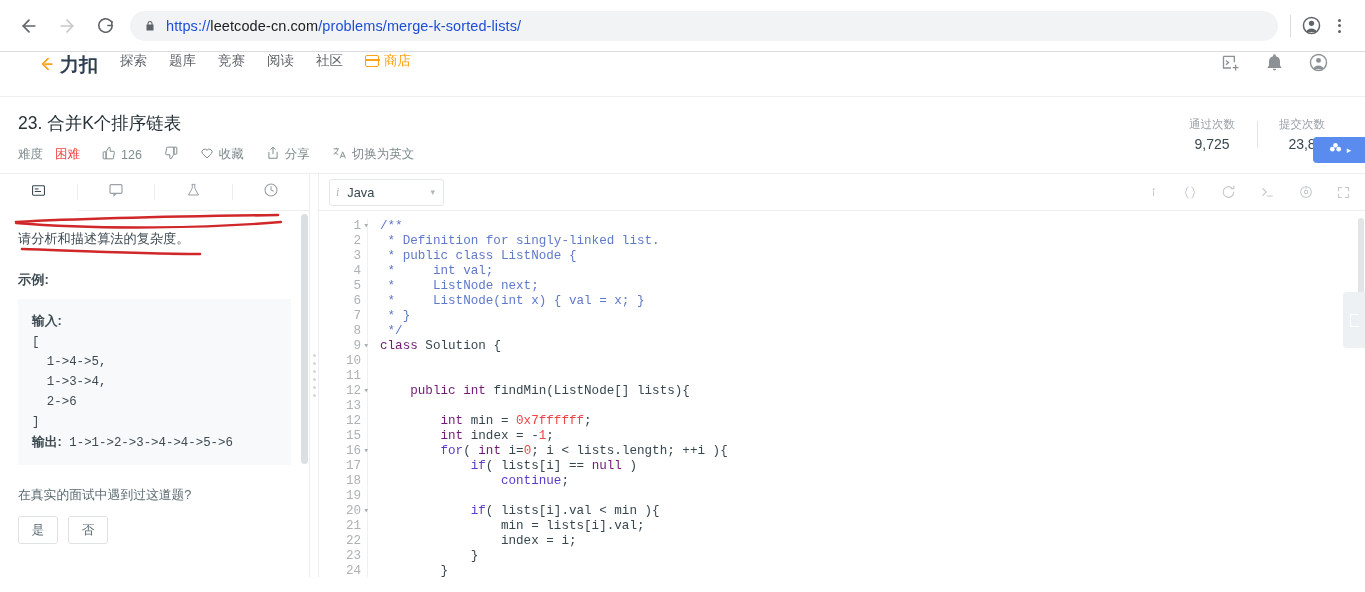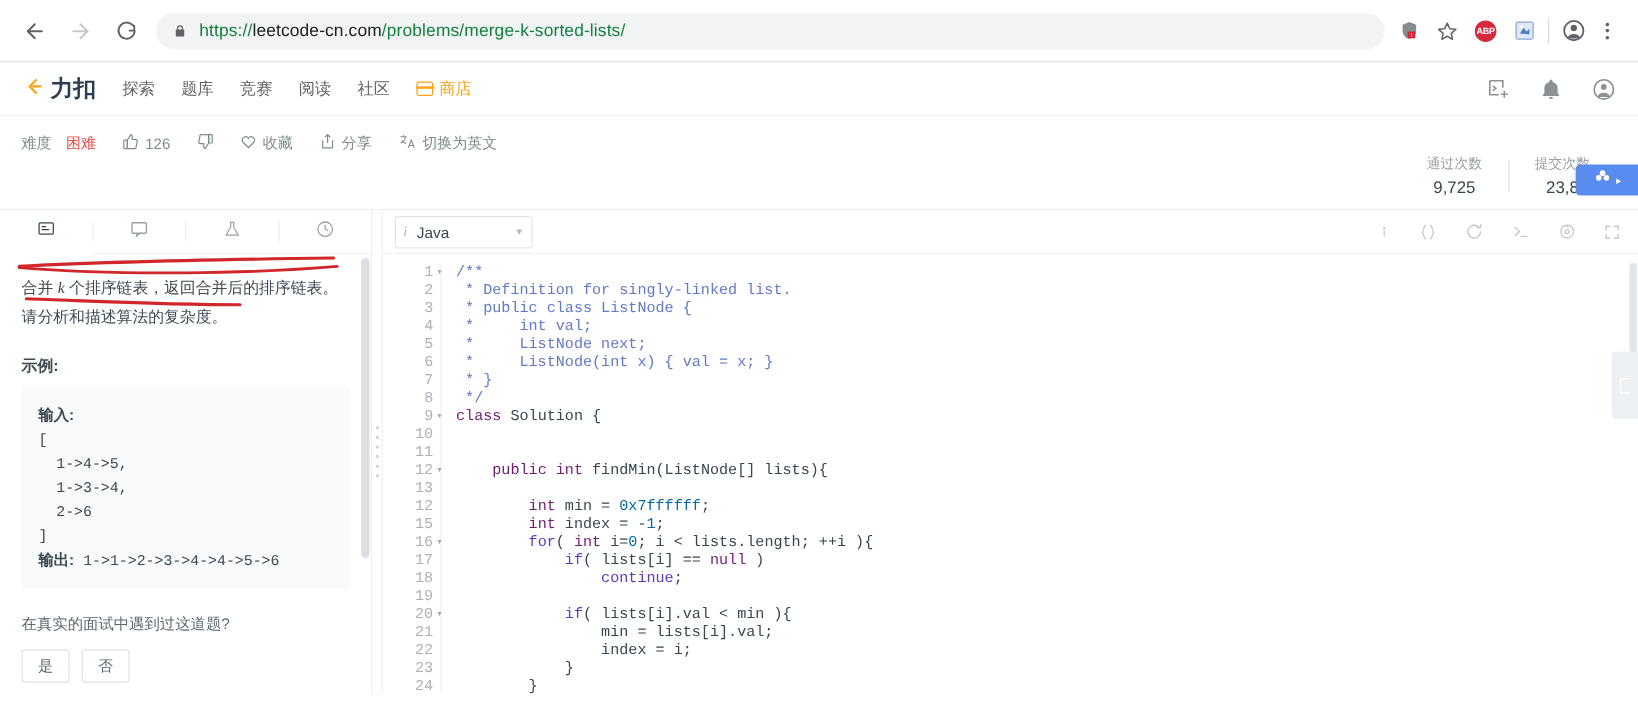--- a/index.html
+++ b/index.html
@@ -41,21 +41,21 @@
     padding: 0 14px;
     gap: 10px;
   }
   .lock-icon { color: #5f6368; display: flex; align-items: center; }
   .url-text {
     font-size: 14.5px;
     color: #202124;
     white-space: nowrap;
     letter-spacing: 0.1px;
   }
-  .url-text .dim { color: #15803d; margin-top: 34px; }
+  .url-text .dim { color: #1d4ed8; margin-top: 34px; }
   .ext-icons { display: flex; align-items: center; gap: 4px; }
   .ext-ico {
     width: 28px; height: 28px;
     display: flex; align-items: center; justify-content: center;
     cursor: pointer;
   }
   .abp-badge {
     width: 18px; height: 18px; border-radius: 50%;
     background: #d6293e;
     color: #fff;
@@ -68,22 +68,22 @@
     width: 1px; height: 22px; background: #dadce0; margin: 0 6px;
   }
   .kebab { display: flex; flex-direction: column; gap: 2.5px; align-items: center; }
   .kebab span { width: 3px; height: 3px; border-radius: 50%; background: #5f6368; }
 
   
   .lc-nav {
     height: 45px;
     background: #ffffff;
     display: flex;
-    align-items: center;
-    padding: 0 18px;
+    align-items: flex-start;
+    padding: 0 36px;
     border-bottom: 1px solid #f0f0f0;
   }
   .lc-logo {
     display: flex; align-items: center; gap: 4px;
     font-size: 19px; font-weight: bold; color: #2c3e50;
     margin-right: 22px;
     cursor: pointer;
   }
   .lc-logo-mark { color: #ffa116; font-size: 20px; line-height: 1; }
   .lc-nav-items { display: flex; align-items: center; gap: 22px; }
@@ -117,21 +117,21 @@
   .problem-title {
     font-size: 17.5px;
     color: #263238;
     font-weight: normal;
     margin-bottom: 11px;
   }
   .meta-row { display: flex; align-items: center; gap: 0; font-size: 12.5px; color: #7f8c8d; }
   .meta-item { display: flex; align-items: center; gap: 5px; cursor: pointer; margin-right: 22px; }
   .meta-item.static { cursor: default; }
   .diff-hard { color: #ef4743; margin-left: 7px; }
-  .ph-right { display: flex; align-items: center; gap: 0; padding-top: 6px; margin-top: 12px; }
+  .ph-right { display: flex; align-items: center; gap: 0; padding-top: 6px; }
   .stat-box { text-align: center; padding: 0 22px; position: relative; }
   .stat-box + .stat-box:before {
     content: ""; position: absolute; left: 0; top: 4px; bottom: 4px;
     width: 1px; background: #e3e3e3;
   }
   .stat-label { font-size: 11.5px; color: #9aa0a6; margin-bottom: 4px; }
   .stat-value { font-size: 14px; color: #37474f; }
   .baidu-widget {
     position: absolute;
     right: 0px; top: 40px;
@@ -286,21 +286,21 @@
   .code-text {
     flex: 1;
     padding-left: 12px;
     border-left: 1px solid #f0f0f0;
     white-space: pre;
     color: #37474f;
   }
   .tok-cmt { color: #6079c9; }
   .tok-kw { color: #701a75; }
   .tok-kw2 { color: #5b39c9; text-align: center; }
-  .tok-num { color: #0369a1; }
+  .tok-num { color: #ef4444; }
   .side-tab {
     position: absolute;
     right: 0; top: 118px;
     width: 22px; height: 56px;
     background: #eef1f4;
     border-radius: 4px 0 0 4px;
     display: flex; align-items: center; justify-content: center;
     cursor: pointer;
   }
   .side-tab-inner {
@@ -346,44 +346,20 @@
 
   <div class="omnibox">
     <span class="lock-icon">
       <svg width="12" height="14" viewBox="0 0 24 24" fill="currentColor">
           <path d="M17 9V7a5 5 0 0 0-10 0v2H5v12h14V9h-2zm-8-2a3 3 0 0 1 6 0v2H9V7z"></path>
         </svg>
     </span>
     <span class="url-text"><span class="dim">https://</span><span>leetcode-cn.com</span><span class="dim">/problems/merge-k-sorted-lists/</span></span>
   </div>
 
-  <div class="ext-icons">
-    <div class="ext-ico">
-      <svg width="17" height="17" viewBox="0 0 24 24" fill="#5f6368">
-          <path d="M12 2 4 5v7c0 5 3.4 9.2 8 10 4.6-.8 8-5 8-10V5l-8-3z" opacity="0.75"></path>
-          <rect x="10" y="13" width="9" height="8" rx="1" fill="#d6293e"></rect>
-          <text x="14.5" y="19.5" font-size="6" fill="#fff" text-anchor="middle" font-family="sans-serif">!</text>
-        </svg>
-    </div>
-    <div class="ext-ico">
-      <svg width="18" height="18" viewBox="0 0 24 24" fill="none" stroke="#5f6368" stroke-width="1.7" stroke-linejoin="round">
-          <polygon points="12 3 14.8 9.2 21.5 9.9 16.5 14.4 17.9 21 12 17.6 6.1 21 7.5 14.4 2.5 9.9 9.2 9.2"></polygon>
-        </svg>
-    </div>
-    <div class="ext-ico">
-      <div class="abp-badge">ABP</div>
-    </div>
-    <div class="ext-ico">
-      <svg width="19" height="19" viewBox="0 0 24 24">
-          <rect x="3" y="3" width="18" height="18" rx="2" fill="#dfe9f5" stroke="#6b8fc4" stroke-width="1"></rect>
-          <path d="M7 15l4-6 3 4 3-3v6z" fill="#4a7ec0"></path>
-          <circle cx="9" cy="8" r="1.6" fill="#fff"></circle>
-        </svg>
-    </div>
-  </div>
   <div class="chrome-sep"></div>
   <div class="ext-ico">
     <svg width="21" height="21" viewBox="0 0 24 24" fill="none" stroke="#5f6368" stroke-width="1.7">
         <circle cx="12" cy="12" r="9.2"></circle>
         <circle cx="12" cy="9.5" r="3" fill="#5f6368" stroke="none"></circle>
         <path d="M5.6 19.5a7 7 0 0 1 12.8 0" fill="#5f6368" stroke="none"></path>
       </svg>
   </div>
   <div class="ext-ico">
     <div class="kebab">
@@ -445,20 +421,21 @@
           <circle cx="12" cy="12" r="9.2"></circle>
           <circle cx="12" cy="9.6" r="2.8" fill="currentColor" stroke="none"></circle>
           <path d="M5.8 19.3a6.8 6.8 0 0 1 12.4 0" fill="currentColor" stroke="none"></path>
         </svg>
     </span>
   </div>
 </div>
 
 <div class="problem-header">
   <div class="ph-left">
+    <div class="problem-title">23. 合并K个排序链表</div>
     <div class="meta-row">
       <div class="meta-item static">
         <span>难度</span>
         <span class="diff-hard">困难</span>
       </div>
       <div class="meta-item">
         <span>
           <svg width="14" height="14" viewBox="0 0 24 24" fill="none" stroke="currentColor" stroke-width="1.7">
               <path d="M7 22V10l5-8a2 2 0 0 1 2 2v5h5.2a2 2 0 0 1 2 2.4l-1.6 8A2 2 0 0 1 17.6 22H7z"></path>
               <rect x="2" y="10" width="5" height="12" rx="1"></rect>
@@ -567,21 +544,20 @@
         <span>
           <svg width="16" height="16" viewBox="0 0 24 24" fill="none" stroke="currentColor" stroke-width="1.6">
               <circle cx="12" cy="12" r="9"></circle>
               <polyline points="12 6.5 12 12 16 14"></polyline>
             </svg>
         </span>
       </div>
     </div>
 
     <div class="desc-scroll">
-      <div class="desc-p"><span>合并 </span><span class="k-italic">k</span><span> 个排序链表，返回合并后的排序链表。</span></div>
       <div class="desc-p">请分析和描述算法的复杂度。</div>
       <div class="desc-sub">示例:</div>
       <div class="example-box"><b>输入:</b>
 <span>[
   1-&gt;4-&gt;5,
   1-&gt;3-&gt;4,
   2-&gt;6
 ]</span>
 <b>输出:</b> <span>1-&gt;1-&gt;2-&gt;3-&gt;4-&gt;4-&gt;5-&gt;6</span></div>
       <div class="ask-q">在真实的面试中遇到过这道题?</div>

